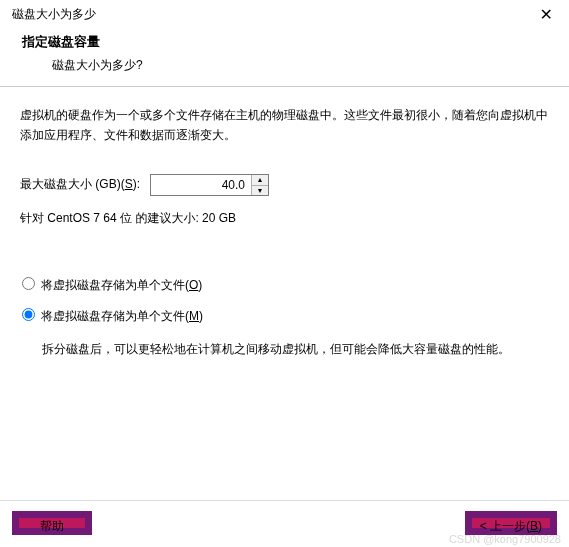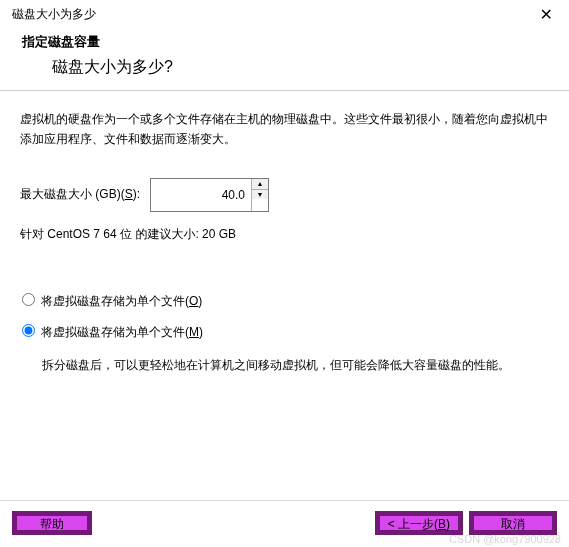--- a/index.html
+++ b/index.html
@@ -27,21 +27,21 @@
     }
     .header {
       padding: 6px 12px 12px 22px;
     }
     .header-title {
       font-size: 13px;
       font-weight: bold;
       margin-bottom: 6px;
     }
     .header-subtitle {
-      font-size: 16px;
+      font-size: 12px;
       padding-left: 30px;
     }
     .divider {
       border: none;
       border-top: 1px solid #ccc;
       margin: 0;
     }
     .content {
       padding: 18px 20px;
     }
@@ -56,21 +56,21 @@
       gap: 10px;
       margin-bottom: 14px;
     }
     .size-label {
       font-size: 12px;
     }
     .underline { text-decoration: underline; }
     .spinner-wrap {
       display: flex;
       border: 1px solid #7a7a7a;
-      height: 34px;
+      height: 22px;
     }
     .spinner-input {
       border: none;
       width: 100px;
       text-align: right;
       padding: 2px 6px;
       font-size: 12px;
       outline: none;
     }
     .spinner-btns {
@@ -122,22 +122,22 @@
       right: 0;
       display: flex;
       align-items: center;
       padding: 10px 12px 12px 12px;
       border-top: 1px solid #ddd;
     }
     .button-bar .spacer { flex: 1; }
     .btn {
       min-width: 88px;
       height: 24px;
-      border: 5px solid #701a75;
-      background: #d946ef;
+      border: 7px solid #701a75;
+      background: #be185d;
       font-size: 12px;
       font-family: inherit;
       cursor: default;
       padding: 0 8px;
       margin-left: 6px;
     }
     .btn.help { min-width: 80px; margin-left: 0; }
     .btn.primary {
       border: 1px solid #0078d7;
       background: #e9e9e9;
@@ -202,16 +202,15 @@
     <div class="radio-hint">拆分磁盘后，可以更轻松地在计算机之间移动虚拟机，但可能会降低大容量磁盘的性能。</div>
   </div>
 </div>
 
 <div class="button-bar">
   <button class="btn help">帮助</button>
   <span class="spacer"></span>
   <button class="btn">
     <span>&lt; 上一步(</span><span class="underline">B</span><span>)</span>
   </button>
-  <button class="btn">取消</button>
 </div>
 
 <div class="watermark">CSDN @kong7900928</div>
 
 </body></html>

